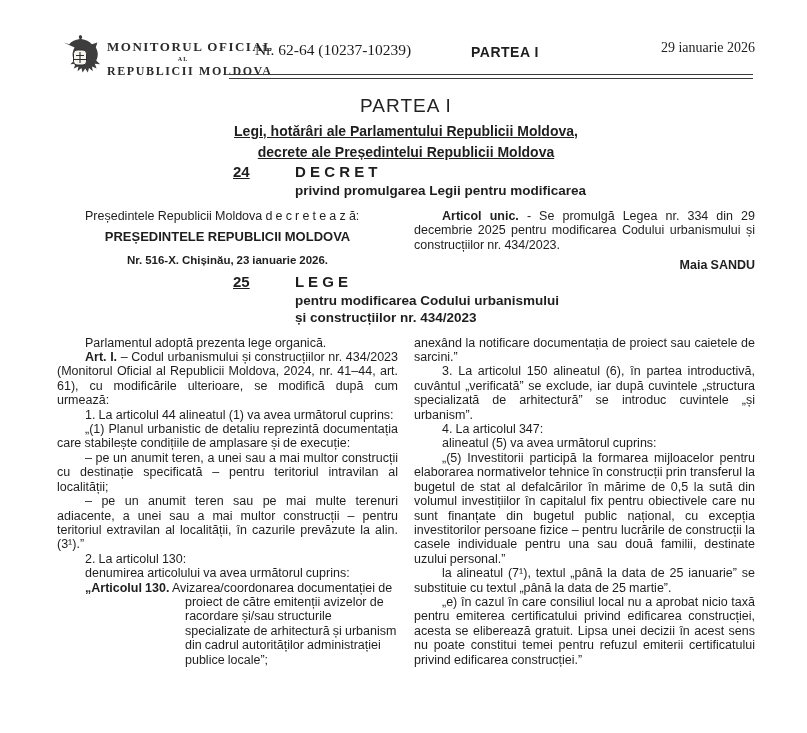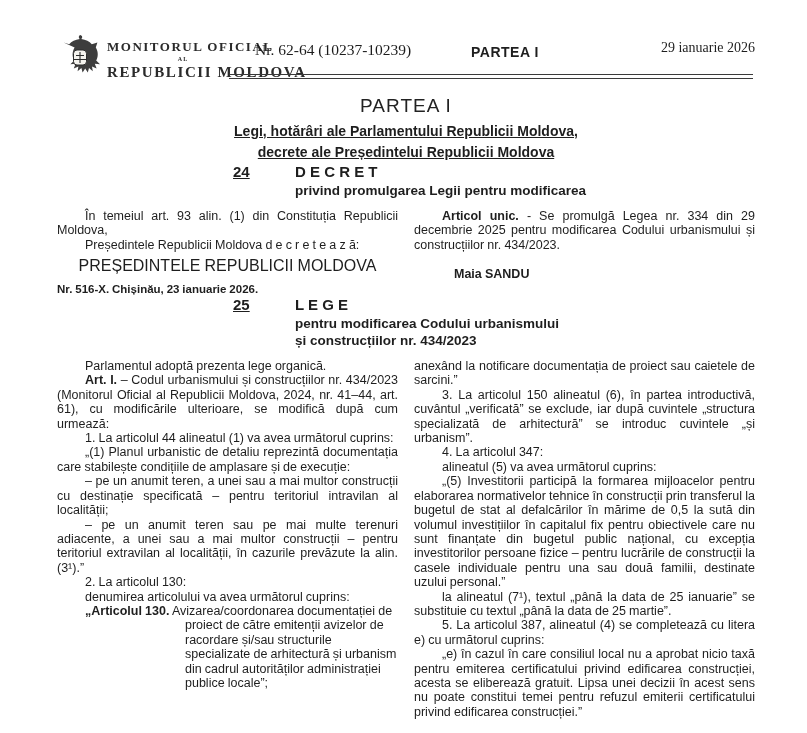--- a/index.html
+++ b/index.html
@@ -14,21 +14,21 @@
     padding: 34px 52px 0 57px;
     overflow: hidden;
   }
   
   .masthead { position: relative; height: 48px; }
   .logo { position: absolute; left: 2px; top: -1px; width: 42px; height: 48px; }
   .pub { position: absolute; left: 50px; top: 5px; width: 152px; text-align: center;
          font-family: "Liberation Serif", serif; color: #2b2b2b; }
   .pub-name { font-size: 13px; font-weight: bold; letter-spacing: 1.5px; white-space: nowrap; }
   .pub-al   { font-size: 6px;  font-weight: bold; letter-spacing: 1px; margin-top: 1px; }
-  .pub-rm   { font-size: 15px;  font-weight: bold; letter-spacing: 1.6px; margin-top: 2px; white-space: nowrap; }
+  .pub-rm   { font-size: 12px;  font-weight: bold; letter-spacing: 1.6px; margin-top: 2px; white-space: nowrap; }
   .issue { position: absolute; left: 198px; top: 7px; font-family: "Liberation Serif", serif;
            font-size: 15.5px; color: #1c1c1c; text-align: right; }
   .part-label { position: absolute; left: 414px; top: 10px; font-size: 14px; font-weight: bold;
                 letter-spacing: .5px; }
   .mast-date { position: absolute; right: 0; top: 6px; font-family: "Liberation Serif", serif;
                font-size: 14px; }
   .double-rule { position: absolute; left: 172px; right: 2px; top: 40px; height: 3px;
                  border-top: 1.6px solid #3a3a3a; border-bottom: 1px solid #3a3a3a; }
   
   .part-title { text-align: center; font-size: 19px; letter-spacing: 1px; margin-top: 13px;
@@ -41,25 +41,25 @@
   .act-number { width: 62px; font-size: 15px; font-weight: bold; text-decoration: underline;
                 flex: none; }
   .act-kind { font-size: 15px; font-weight: bold; margin-bottom: 2px; }
   .act-line { font-size: 13.5px; font-weight: bold; line-height: 17px; }
   
   .columns { display: flex; gap: 16px; margin-top: 10px; }
   .col { flex: 1 1 0; min-width: 0; }
   .para { margin: 0; font-size: 12.5px; line-height: 14.4px; text-align: justify;
           text-indent: 28px; word-spacing: -0.3px; }
   .para.noindent { text-indent: 0; }
-  .para.center-bold { text-align: center; text-indent: 0; font-weight: normal; margin-top: 7px;
-                      font-size: 16px; }
-  .para.center-bold-small { text-align: left; text-indent: 0; font-weight: bold;
+  .para.center-bold { text-align: center; text-indent: 0; font-weight: bold; margin-top: 7px;
+                      font-size: 13px; }
+  .para.center-bold-small { text-align: center; text-indent: 0; font-weight: bold;
                             font-size: 11.5px; margin-top: 8px; }
-  .para.signature { text-align: left; text-indent: 40px; font-weight: bold; margin-top: 15px; }
+  .para.signature { text-align: right; text-indent: 40px; font-weight: bold; margin-top: 6px; }
   .para.hang { padding-left: 128px; text-indent: -100px; text-align: left; }
   .b { font-weight: bold; }
 </style>
 </head>
 <body>
 
 <div class="page">
 
   <div class="masthead">
     <div class="logo">
@@ -88,21 +88,20 @@
 
   <div class="act-heading">
     <div class="act-number">24</div>
     <div>
       <div class="act-kind">D E C R E T</div>
       <div class="act-line">privind promulgarea Legii pentru modificarea</div>
     </div>
   </div>
   <div class="columns">
     <div class="col">
-        <p class="para indent"><span>În temeiul art. 93 alin. (1) din Constituția Republicii Moldova,</span></p>
         <p class="para indent"><span>Președintele Republicii Moldova  d e c r e t e a z ă:</span></p>
         <p class="para center-bold"><span>PREȘEDINTELE REPUBLICII MOLDOVA</span></p>
         <p class="para center-bold-small"><span>Nr. 516-X. Chișinău, 23 ianuarie 2026.</span></p>
       </div>
     <div class="col">
         <p class="para indent"><span class="b">Articol unic.</span><span> - Se promulgă Legea nr. 334 din 29 decembrie 2025 pentru modificarea Codului urbanismului și construcțiilor nr. 434/2023.</span></p>
         <p class="para signature"><span>Maia SANDU</span></p>
       </div>
   </div>
 
@@ -126,18 +125,17 @@
         <p class="para indent"><span>denumirea articolului va avea următorul cuprins:</span></p>
         <p class="para hang"><span class="b">„Articolul 130.</span><span> Avizarea/coordonarea documentației de proiect de către emitenții avizelor de racordare și/sau structurile specializate de arhitectură și urbanism din cadrul autorităților administrației publice locale”;</span></p>
       </div>
     <div class="col">
         <p class="para noindent"><span>anexând la notificare documentația de proiect sau caietele de sarcini.”</span></p>
         <p class="para indent"><span>3. La articolul 150 alineatul (6), în partea introductivă, cuvântul „verificată” se exclude, iar după cuvintele „structura specializată de arhitectură” se introduc cuvintele „și urbanism”.</span></p>
         <p class="para indent"><span>4. La articolul 347:</span></p>
         <p class="para indent"><span>alineatul (5) va avea următorul cuprins:</span></p>
         <p class="para indent"><span>„(5) Investitorii participă la formarea mijloacelor pentru elaborarea normativelor tehnice în construcții prin transferul la bugetul de stat al defalcărilor în mărime de 0,5 la sută din volumul investițiilor în capitalul fix pentru obiectivele care nu sunt finanțate din bugetul public național, cu excepția investitorilor persoane fizice – pentru lucrările de construcții la casele individuale pentru una sau două familii, destinate uzului personal.”</span></p>
         <p class="para indent"><span>la alineatul (7¹), textul „până la data de 25 ianuarie” se substituie cu textul „până la data de 25 martie”.</span></p>
-        <p class="para indent"><span>5. La articolul 387, alineatul (4) se completează cu litera e) cu următorul cuprins:</span></p>
         <p class="para indent"><span>„e) în cazul în care consiliul local nu a aprobat nicio taxă pentru emiterea certificatului privind edificarea construcției, acesta se eliberează gratuit. Lipsa unei decizii în acest sens nu poate constitui temei pentru refuzul emiterii certificatului privind edificarea construcției.”</span></p>
       </div>
   </div>
 
 </div>
 
 </body></html>

